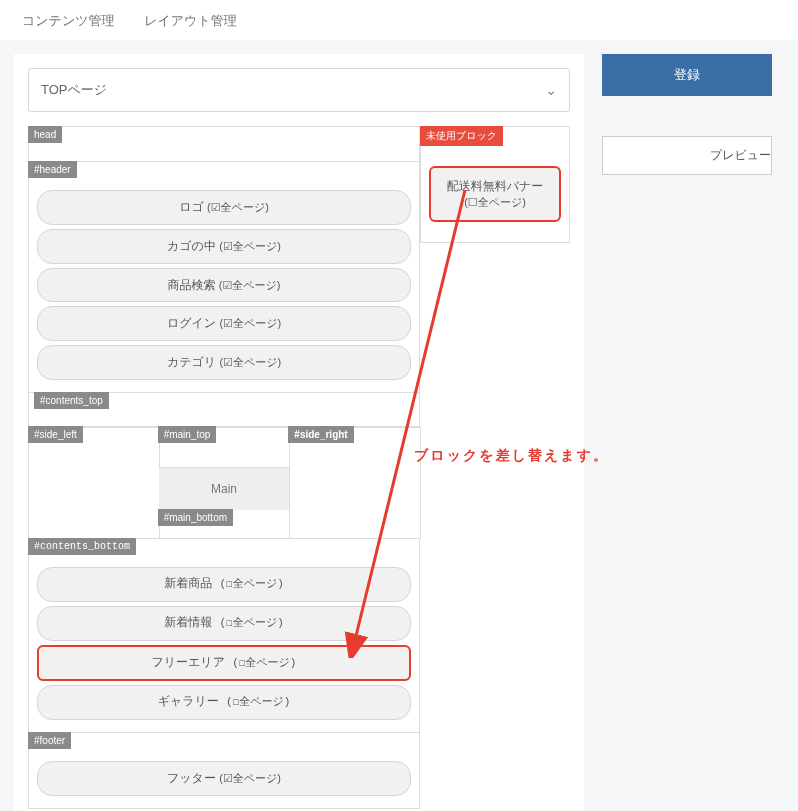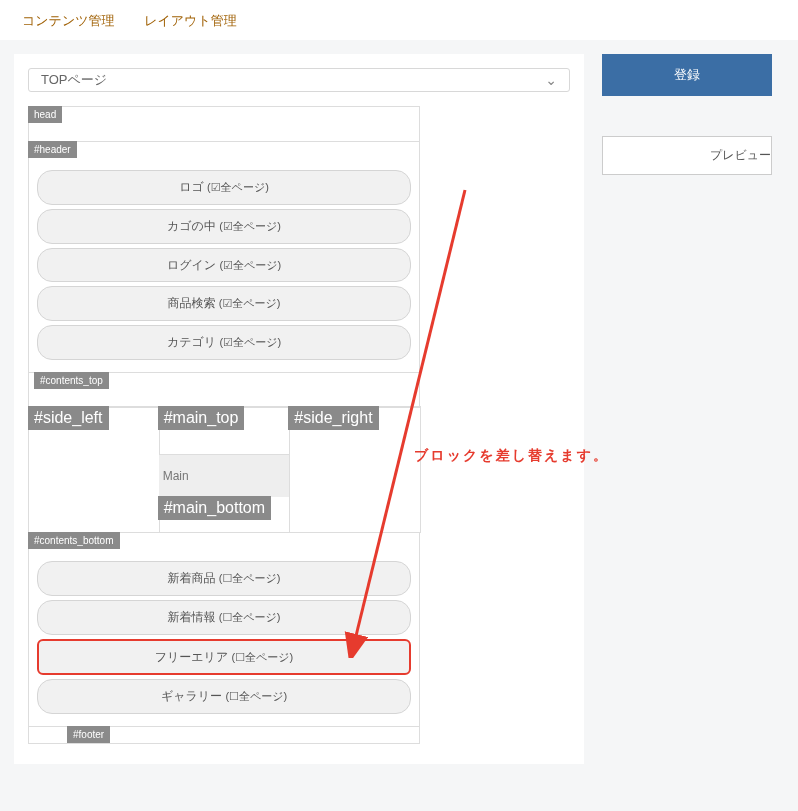--- a/index.html
+++ b/index.html
@@ -7,33 +7,33 @@
       font-family: "Hiragino Kaku Gothic ProN", "メイリオ", Meiryo, sans-serif;
       background: #f5f6f7;
       font-size: 12px;
       color: #555;
       width: 798px;
     }
     .top-tabs {
       background: #fff;
       padding: 6px 14px 0 14px;
       font-size: 13px;
-      color: #a16207;
+      color: #737373;
     }
     .top-tabs span { display: inline-block; padding: 6px 8px 10px; margin-right: 10px; }
     .content-wrap { padding: 14px; display: flex; gap: 18px; }
     .left-col {
       background: #fff;
       width: 570px;
       padding: 14px 14px 20px;
     }
     .right-col { width: 170px; }
     .select {
       width: 100%;
-      height: 24px;
+      height: 44px;
       border: 1px solid #d8d8d8;
       border-radius: 3px;
       background: #fff;
       padding: 0 12px;
       display: flex;
       align-items: center;
       justify-content: space-between;
       color: #666;
       font-size: 13px;
       margin-bottom: 14px;
@@ -57,24 +57,24 @@
       text-align: center;
       padding: 8px 4px;
       margin: 4px 0;
       color: #555;
       font-size: 12px;
       line-height: 1.4;
     }
     .block-item .cb { font-size: 11px; }
     .columns-3 { display: grid; grid-template-columns: 1fr 1fr 1fr; gap: 0; }
     .mini-col { border: 1px solid #ddd; margin: -1px -1px 0 0; }
-    .mini-col .tag { font-size: 16px; }
+    .mini-col .tag { font-size: 10px; }
     .main-cell {
       background: #eee;
-      text-align: left;
+      text-align: center;
       padding: 14px 4px;
       color: #777;
       border-top: 1px solid #ddd;
     }
     .unused-panel { border: 1px solid #ddd; }
     .unused-panel .tag { background: #e74c3c; }
     .unused-body { padding: 16px 8px; }
     .btn-primary {
       background: #3b6ea5;
       color: #fff;
@@ -125,22 +125,22 @@
         <div class="panel">
           <span class="tag">head</span>
           <div class="panel-body spacer-body"></div>
         </div>
 
         <div class="panel" style="margin-top:-1px;">
           <span class="tag">#header</span>
           <div class="panel-body">
             <div class="block-item"><span>ロゴ</span> <span class="cb">(☑全ページ)</span></div>
             <div class="block-item"><span>カゴの中</span> <span class="cb">(☑全ページ)</span></div>
+            <div class="block-item"><span>商品検索</span> <span class="cb">(☑全ページ)</span></div>
             <div class="block-item"><span>ログイン</span> <span class="cb">(☑全ページ)</span></div>
-            <div class="block-item"><span>商品検索</span> <span class="cb">(☑全ページ)</span></div>
             <div class="block-item"><span>カテゴリ</span> <span class="cb">(☑全ページ)</span></div>
           </div>
         </div>
 
         <div class="panel" style="margin-top:-1px;padding-left:6px;">
           <span class="tag">#contents_top</span>
           <div class="panel-body spacer-body"></div>
         </div>
 
         <div class="columns-3" style="margin-top:-1px;">
@@ -152,41 +152,55 @@
             <div>
               <span class="tag">#main_top</span>
               <div style="height:24px;"></div>
             </div>
             <div class="main-cell">Main</div>
             <div>
               <span class="tag">#main_bottom</span>
               <div style="height:12px;"></div>
             </div>
           </div>
-          <div class="mini-col" style="border-left:none;">
+          <div class="mini-col" style="border-left:none;font-weight:bold;">
             <span class="tag">#side_right</span>
             <div style="height:90px;"></div>
           </div>
         </div>
 
-        <div class="panel" style="margin-top:-1px;">
+        <div class="panel" style="margin-top:-1px;font-family:Liberation Mono, monospace;">
           <span class="tag">#contents_bottom</span>
           <div class="panel-body">
             <div class="block-item"><span>新着商品</span> <span class="cb">(☐全ページ)</span></div>
             <div class="block-item"><span>新着情報</span> <span class="cb">(☐全ページ)</span></div>
             <div class="block-item highlight-red"><span>フリーエリア</span> <span class="cb">(☐全ページ)</span></div>
             <div class="block-item"><span>ギャラリー</span> <span class="cb">(☐全ページ)</span></div>
           </div>
         </div>
 
-        <div class="panel" style="margin-top:-1px;padding-left:39px;">
+        <div class="panel" style="margin-top:-1px;">
           <span class="tag">#footer</span>
+          <div class="panel-body">
+            <div class="block-item"><span>フッター</span> <span class="cb">(☑全ページ)</span></div>
+          </div>
         </div>
       </div>
 
+      <div>
+        <div class="unused-panel">
+          <span class="tag">未使用ブロック</span>
+          <div class="unused-body">
+            <div class="block-item highlight-red" style="padding:10px 4px;">
+              <div>配送料無料バナー</div>
+              <div class="cb">(☐全ページ)</div>
+            </div>
+          </div>
+        </div>
+      </div>
     </div>
   </div>
 
   <div class="right-col">
     <div class="btn-primary">登録</div>
     <div class="btn-secondary">プレビュー</div>
   </div>
 
   <div class="annotation" style="left:414px; top:407px;">ブロックを差し替えます。</div>
 

